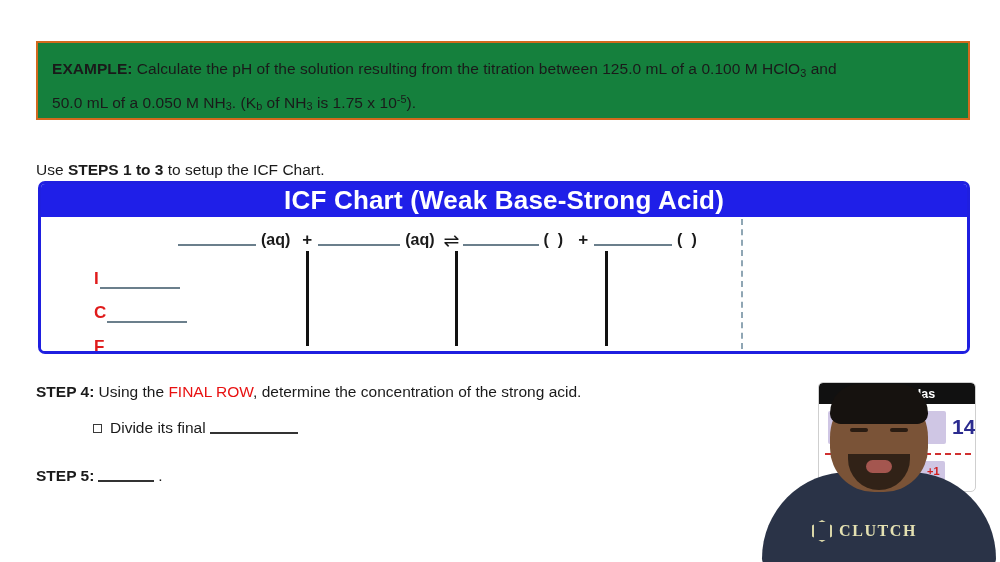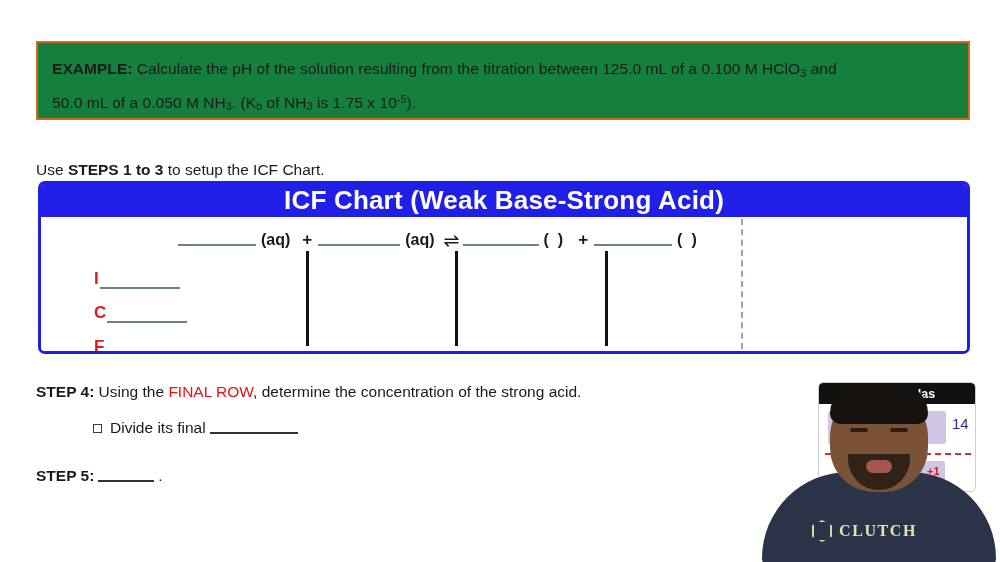--- a/index.html
+++ b/index.html
@@ -239,23 +239,23 @@
     top: 28px;
     width: 118px;
     height: 33px;
     background: #cfc6e4;
     border-radius: 2px;
   }
   #ph-formula-14 {
     position: absolute;
     left: 133px;
     top: 32px;
-    font-size: 15px;
+    font-size: 21px;
     color: #2b2b8f;
-    font-weight: normal;
+    font-weight: bold;
   }
   #ph-divider-dashed {
     position: absolute;
     left: 6px;
     top: 70px;
     width: 146px;
     border-top: 2px dashed #d03030;
   }
   #ph-formula-box-2 {
     position: absolute;

